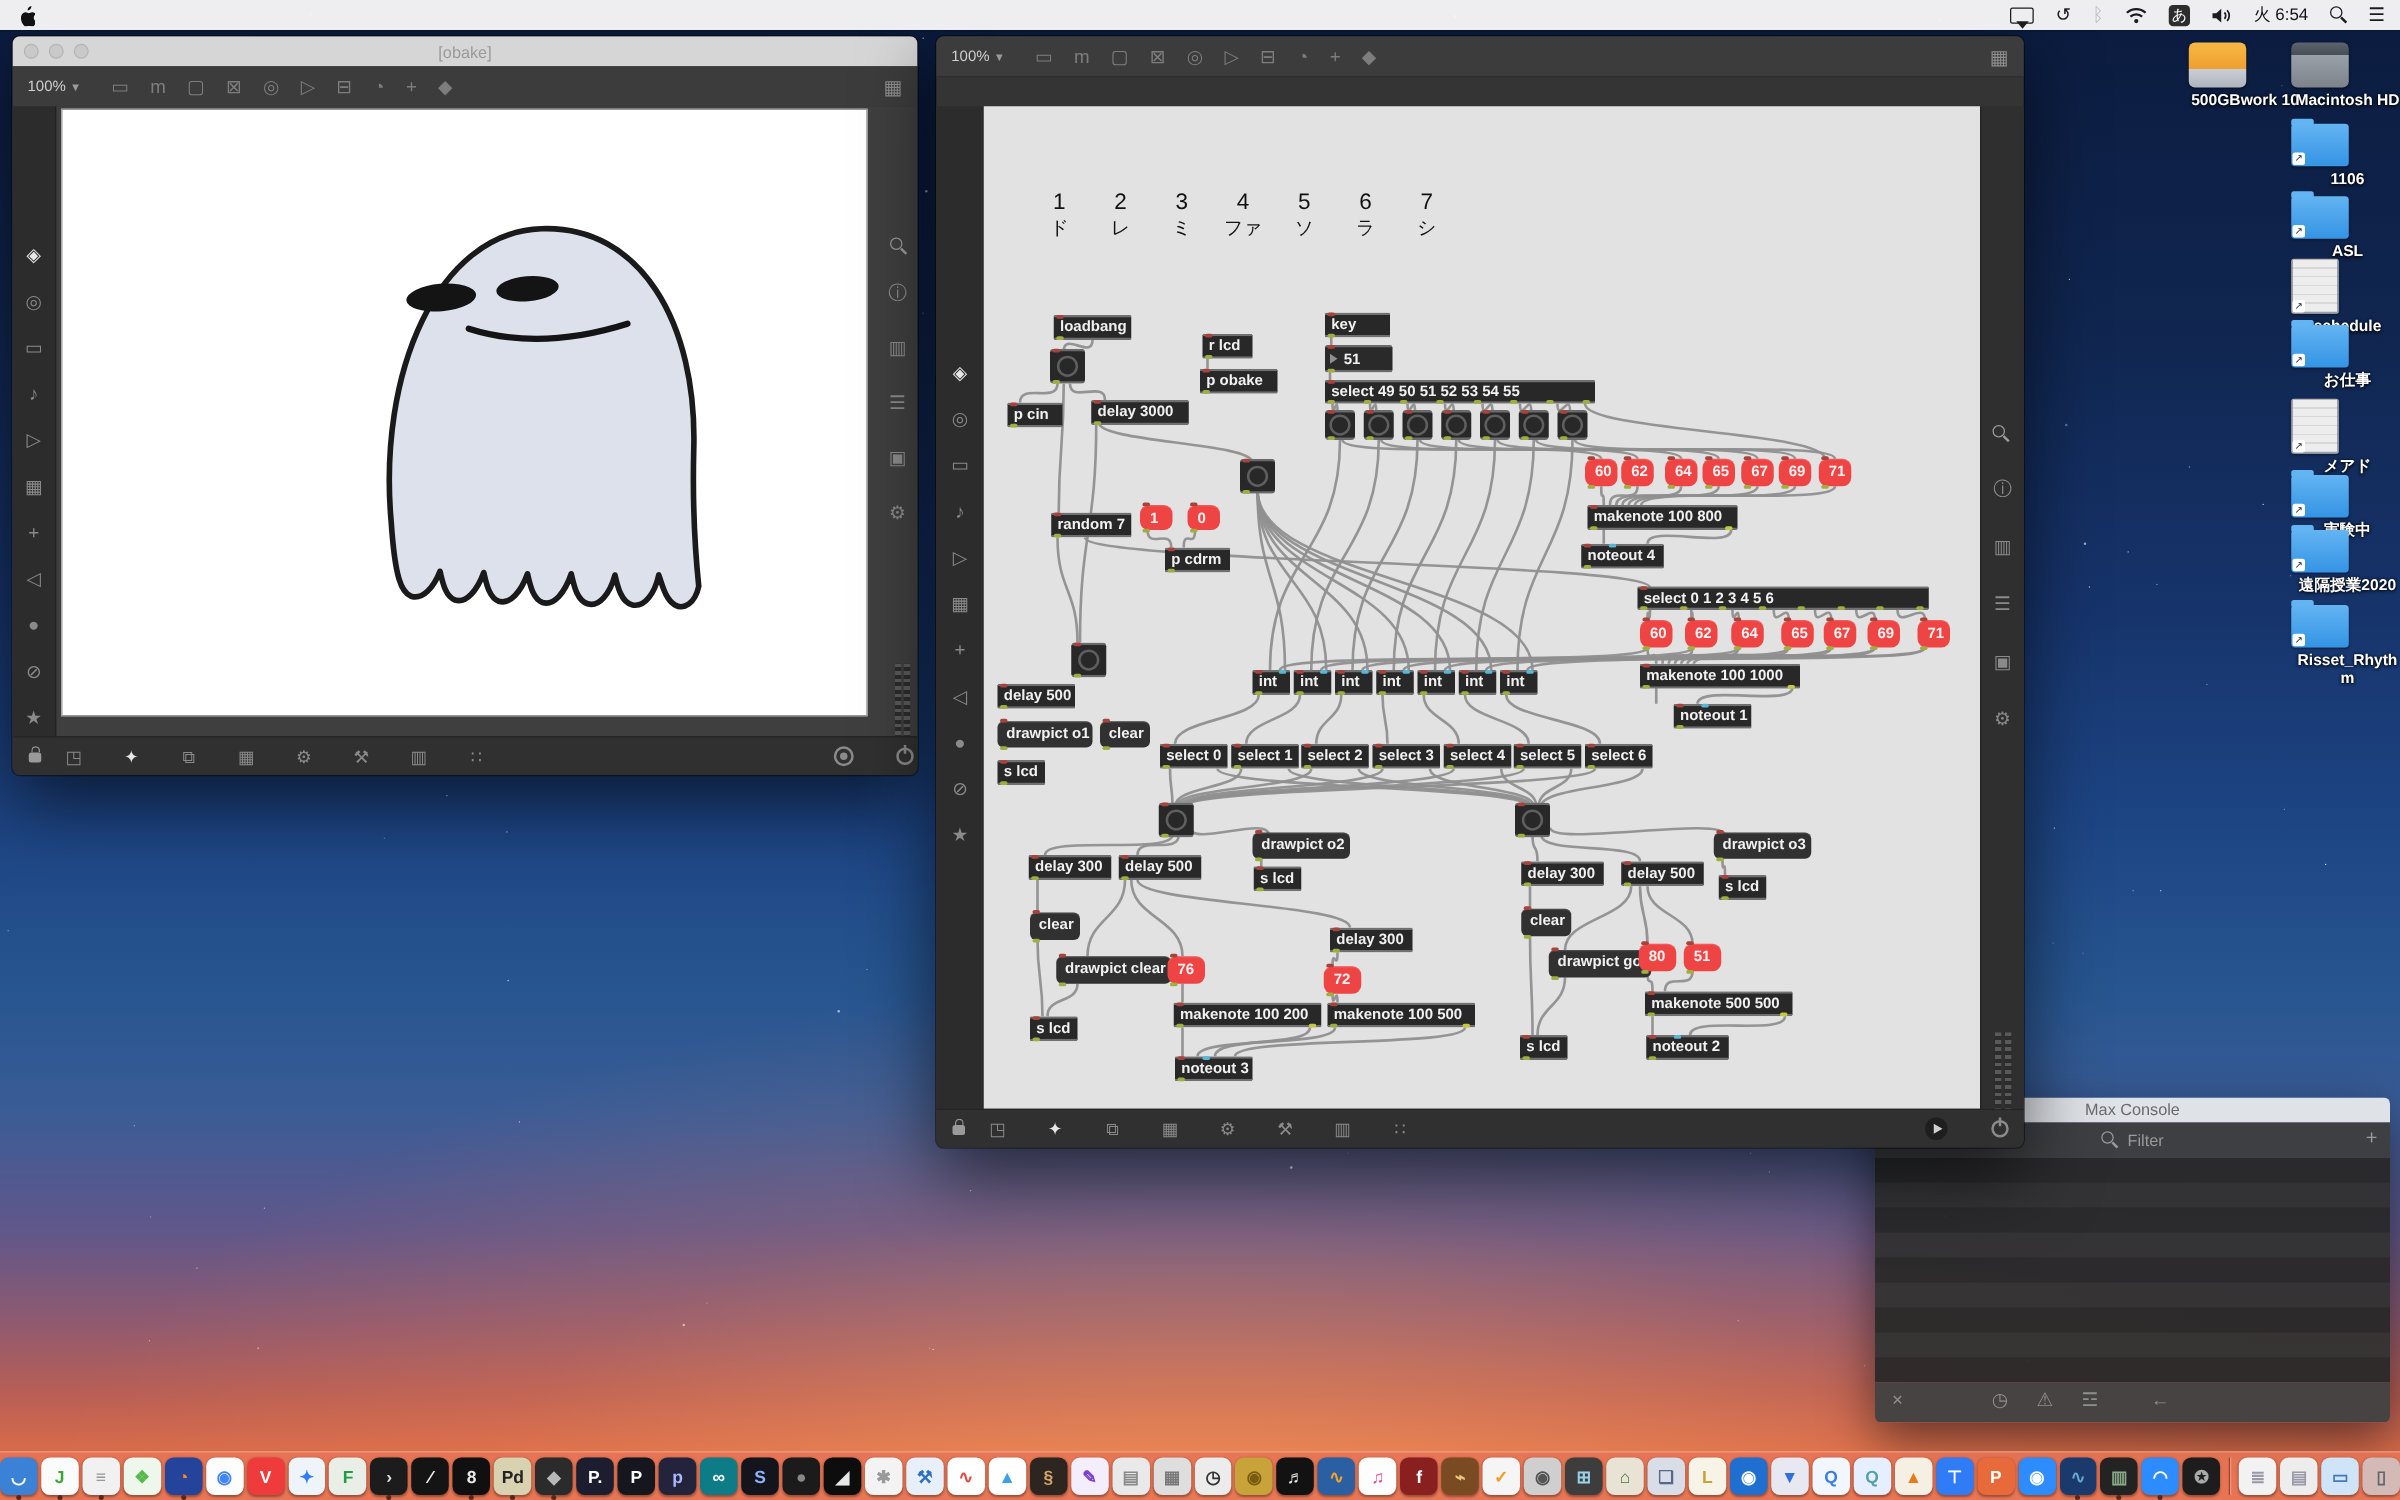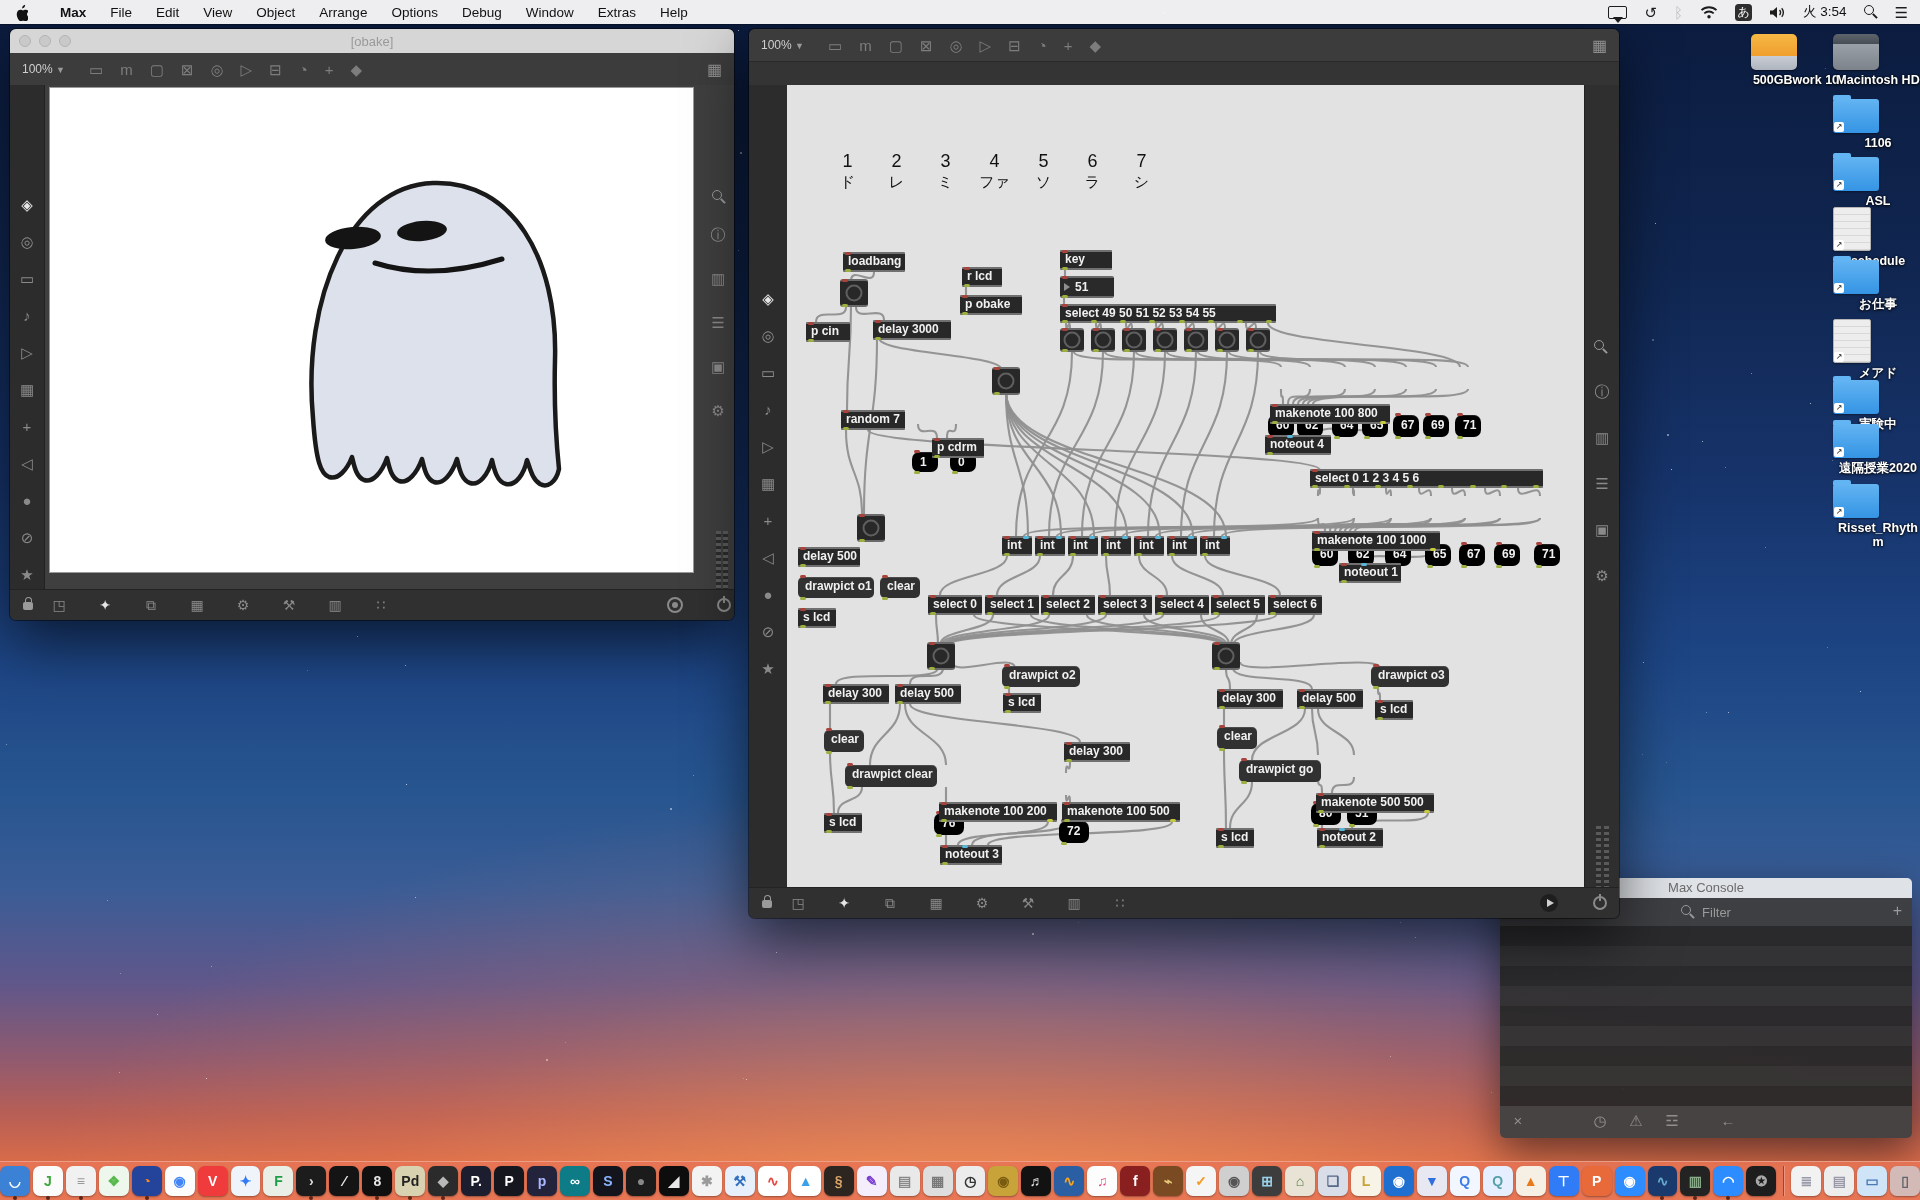--- a/index.html
+++ b/index.html
@@ -80,21 +80,21 @@
 
   
   #lcd-canvas{position:absolute;background:#fff;border:1px solid #9a9a9a;}
   #patch-canvas{position:absolute;background:#e2e2e2;overflow:hidden;}
   #cord-svg{position:absolute;left:0;top:0;}
   .cord{fill:none;stroke:#8f8f8f;stroke-width:2.1;opacity:.95;}
   .mboxlbl{position:relative;z-index:2;}
   .mbox,.mmsg,.mnum,.mnumA,.mbang{position:absolute;box-sizing:border-box;color:#f1f1f1;font-size:12px;font-weight:bold;white-space:nowrap;z-index:3;}
   .mbox{background:#282828;border-top:2px solid #707070;border-bottom:2px solid #707070;border-radius:1px;padding:1px 5px 0;line-height:13px;}
   .mmsg{background:#313131;border-radius:5px;padding:3px 7px 0;line-height:13px;box-shadow:inset 0 1px 0 rgba(255,255,255,.12);}
-  .mnum{background:#000000;border-radius:7px;padding:4px 0 0 8px;line-height:13px;box-shadow:inset 0 1px 0 rgba(255,255,255,.12);margin-top:48px;}
+  .mnum{background:#ef4444;border-radius:7px;padding:4px 0 0 8px;line-height:13px;box-shadow:inset 0 1px 0 rgba(255,255,255,.12);}
   .mnumA{background:#2a2a2a;border-radius:2px;display:flex;align-items:center;border-top:2px solid #6a6a6a;border-bottom:2px solid #6a6a6a;}
   .mnumA .tri{width:0;height:0;border-left:6px solid #8f8f8f;border-top:4px solid transparent;border-bottom:4px solid transparent;margin:0 5px 0 4px;}
   .mbang{background:#282828;border-radius:3px;border-top:2px solid #6a6a6a;border-bottom:2px solid #6a6a6a;}
   .bcirc{position:absolute;left:50%;top:50%;width:13px;height:13px;border:2px solid #5f5f5f;border-radius:50%;transform:translate(-50%,-50%);}
   .dot{position:absolute;width:6px;height:3px;border-radius:2px;z-index:4;}
   .dot.in{left:2px;top:-2px;background:#a8433c;}
   .dot.in2{top:-2px;background:#58b7d8;}
   .dot.out{left:2px;bottom:-2px;background:#9fae3e;}
   .dot.out2{bottom:-2px;background:#c5c93e;}
   .cmt-title{position:absolute;font-size:30px;font-weight:bold;color:#1c1c9e;letter-spacing:1px;z-index:2;}
@@ -336,53 +336,40 @@
         <div class="dlabel">Risset_Rhythm</div>
       </div>
     </div>
 
   <div id="menubar">
     <div id="apple-menu">
       <svg width="14" height="17" viewBox="0 0 17 20">
           <path fill="#111" d="M12.6 3.6c.6-.8 1-1.9.9-3-.9.1-2 .7-2.7 1.5-.6.7-1.1 1.8-.9 2.9 1 0 2-.6 2.7-1.4zM15.8 12.1c0-2.3 1.9-3.4 2-3.5-1.1-1.6-2.8-1.8-3.4-1.8-1.4-.1-2.8.8-3.5.8-.7 0-1.8-.8-3-.8-1.5 0-3 .9-3.8 2.3-1.6 2.8-.4 7 1.2 9.3.8 1.1 1.7 2.4 2.9 2.3 1.2 0 1.6-.7 3-.7s1.8.7 3 .7c1.3 0 2.1-1.1 2.8-2.3.9-1.3 1.3-2.6 1.3-2.7-.1 0-2.5-1-2.5-3.6z"></path>
         </svg>
     </div>
-    <ul id="menu-items">
-        <li class="mi bold">Max</li>
-        <li class="mi">File</li>
-        <li class="mi">Edit</li>
-        <li class="mi">View</li>
-        <li class="mi">Object</li>
-        <li class="mi">Arrange</li>
-        <li class="mi">Options</li>
-        <li class="mi">Debug</li>
-        <li class="mi">Window</li>
-        <li class="mi">Extras</li>
-        <li class="mi">Help</li>
-      </ul>
     <div id="status-area">
       <span class="airplay"></span>
       <span class="glyph-ico">↺</span>
       <span class="glyph-ico dim">ᛒ</span>
       <svg width="18" height="13" viewBox="0 0 18 13">
           <g fill="none" stroke="#1c1c1c" stroke-width="1.8">
             <path d="M1.5 4.2a11 11 0 0 1 15 0"></path>
             <path d="M4.3 7.3a7 7 0 0 1 9.4 0"></path>
           </g>
           <circle cx="9" cy="10.8" r="1.7" fill="#1c1c1c"></circle>
         </svg>
       <span class="ime-badge">あ</span>
       <svg width="17" height="13" viewBox="0 0 17 13">
           <polygon points="1,4.5 4,4.5 8,1 8,12 4,8.5 1,8.5" fill="#1c1c1c"></polygon>
           <g fill="none" stroke="#1c1c1c" stroke-width="1.4">
             <path d="M10.5 4a3.4 3.4 0 0 1 0 5"></path>
             <path d="M12.7 2.2a6.4 6.4 0 0 1 0 8.6"></path>
           </g>
         </svg>
-      <span id="clock-text">火 3:54</span>
+      <span id="clock-text">火 6:54</span>
       <span class="mag"></span>
       <span class="glyph-ico">☰</span>
     </div>
   </div>
 
   <div class="window" id="left-window" style="left:10px;top:29px;width:724px;height:591px;background:#3f3f3f;">
     <div class="titlebar inactive">
       <div class="tl-group">
         <span class="tl gray"></span>
         <span class="tl gray"></span>

